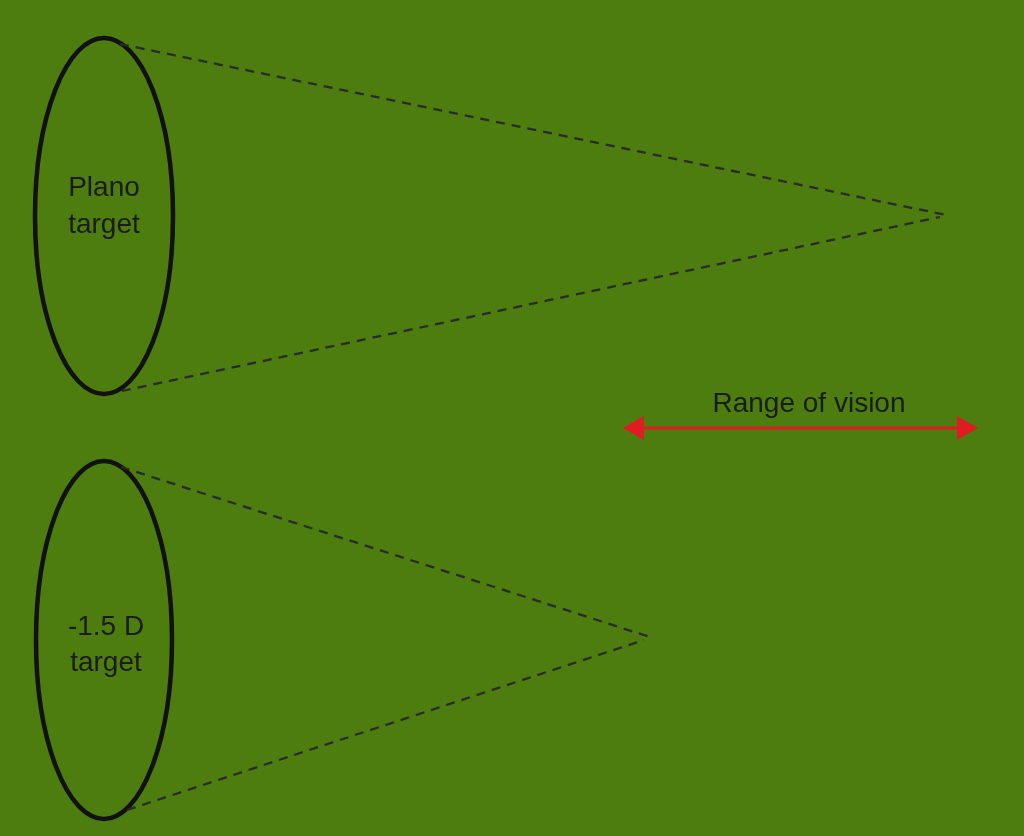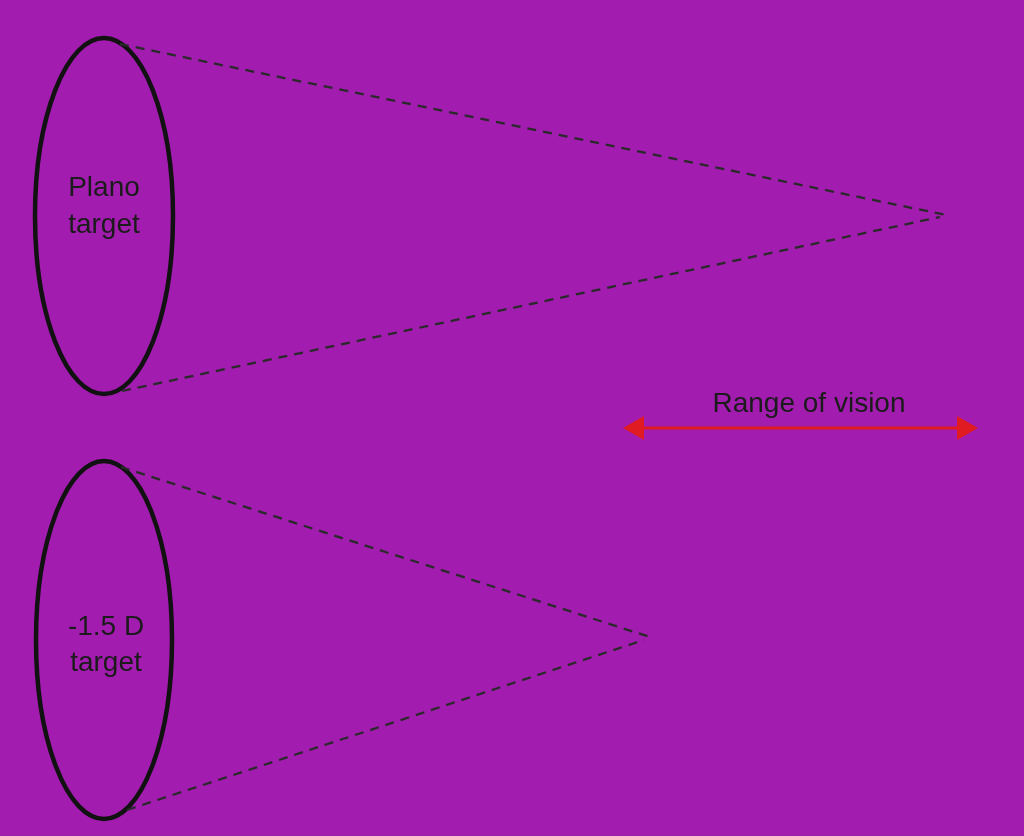--- a/index.html
+++ b/index.html
@@ -4,21 +4,21 @@
 <style>
   html, body {
     margin: 0;
     padding: 0;
     background: #ffffff;
   }
   .canvas {
     position: relative;
     width: 1024px;
     height: 836px;
-    background: #a21caf;
+    background: #4d7c0f;
     overflow: hidden;
     font-family: "Liberation Sans", sans-serif;
   }
   svg {
     display: block;
   }
   .diagram-text {
     font-family: "Liberation Sans", sans-serif;
     font-size: 28px;
     fill: #1b1b1b;

